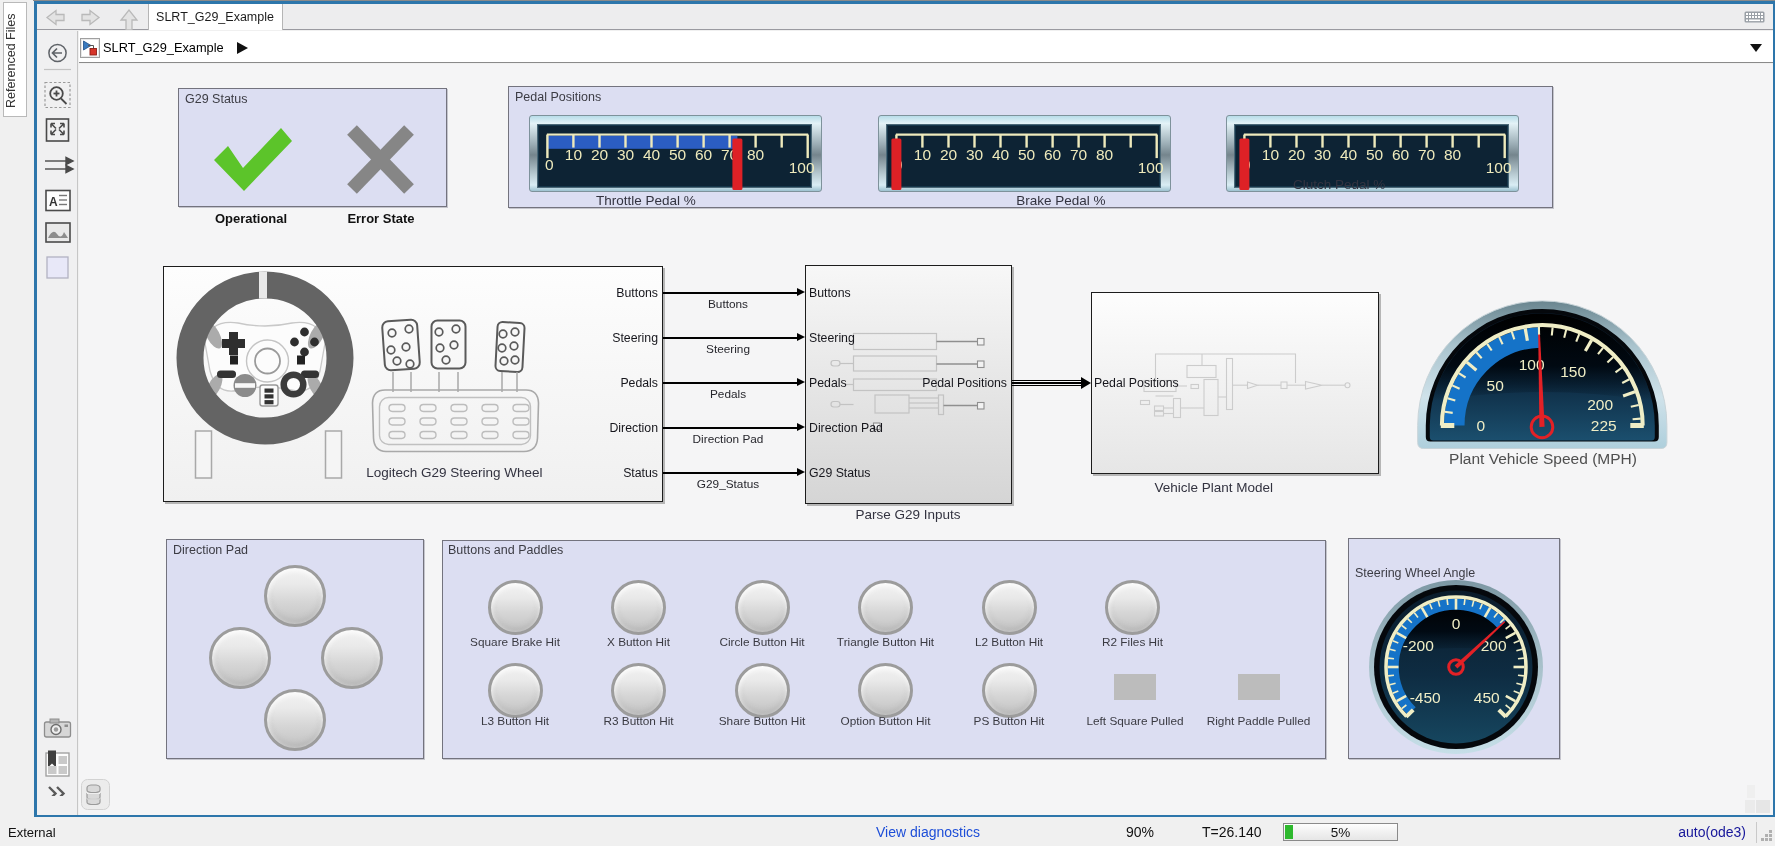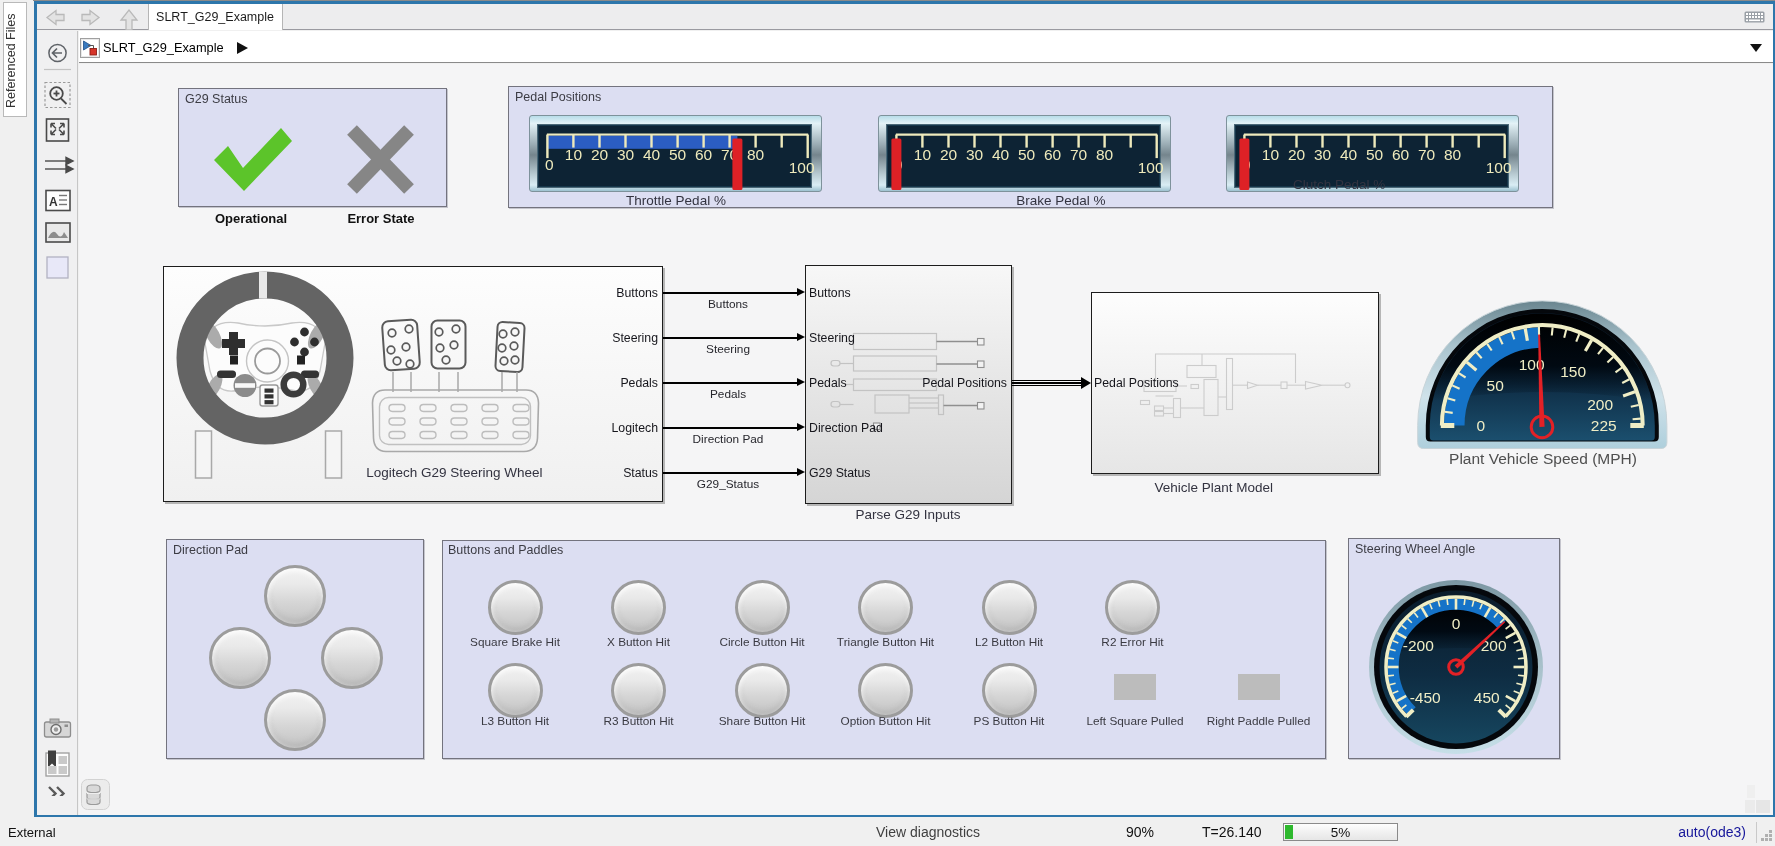--- a/index.html
+++ b/index.html
@@ -171,21 +171,21 @@
     <text x="96.5" y="44.8" font-size="15.5" fill="#eeeabc" text-anchor="middle">30</text>
     <text x="122.5" y="44.8" font-size="15.5" fill="#eeeabc" text-anchor="middle">40</text>
     <text x="148.6" y="44.8" font-size="15.5" fill="#eeeabc" text-anchor="middle">50</text>
     <text x="174.6" y="44.8" font-size="15.5" fill="#eeeabc" text-anchor="middle">60</text>
     <text x="200.6" y="44.8" font-size="15.5" fill="#eeeabc" text-anchor="middle">70</text>
     <text x="226.6" y="44.8" font-size="15.5" fill="#eeeabc" text-anchor="middle">80</text>
     <text x="20.4" y="55" font-size="15.5" fill="#eeeabc" text-anchor="middle">0</text>
     <text x="272.7" y="57.5" font-size="15.5" fill="#eeeabc" text-anchor="middle">100</text>
     <rect x="203.4" y="23.5" width="10" height="51.5" rx="1.5" fill="#de2126"></rect>
   </svg>
-<div class="cap13" style="left:596px;top:192.5px;width:160px;text-align:center">Throttle Pedal %</div>
+<div class="cap13" style="left:596px;top:192.5px;width:160px;">Throttle Pedal %</div>
 <div class="lgframe" style="left:877.5px;top:115px;width:293px;height:77px"></div>
 <div class="lgface" style="left:885.5px;top:124px;width:275px;height:63.5px"></div>
 <svg style="position:absolute;left:877.5px;top:115px" width="293" height="77" viewBox="0 0 293 77">
     <line x1="17.9" y1="19.6" x2="279.2" y2="19.6" stroke="#eeeabc" stroke-width="2.4"></line>
     <line x1="18.4" y1="19.6" x2="18.4" y2="43.1" stroke="#eeeabc" stroke-width="2.4"></line>
     <line x1="44.4" y1="19.6" x2="44.4" y2="32.6" stroke="#eeeabc" stroke-width="2.4"></line>
     <line x1="70.5" y1="19.6" x2="70.5" y2="32.6" stroke="#eeeabc" stroke-width="2.4"></line>
     <line x1="96.5" y1="19.6" x2="96.5" y2="32.6" stroke="#eeeabc" stroke-width="2.4"></line>
     <line x1="122.5" y1="19.6" x2="122.5" y2="32.6" stroke="#eeeabc" stroke-width="2.4"></line>
     <line x1="148.6" y1="19.6" x2="148.6" y2="32.6" stroke="#eeeabc" stroke-width="2.4"></line>
@@ -310,21 +310,21 @@
     <rect x="226" y="165.5" width="16" height="7" rx="3.4" fill="none" stroke="#bdbdbd" stroke-width="1.4"></rect>
     <rect x="257" y="165.5" width="16" height="7" rx="3.4" fill="none" stroke="#bdbdbd" stroke-width="1.4"></rect>
     <rect x="288" y="165.5" width="16" height="7" rx="3.4" fill="none" stroke="#bdbdbd" stroke-width="1.4"></rect>
     <rect x="319" y="165.5" width="16" height="7" rx="3.4" fill="none" stroke="#bdbdbd" stroke-width="1.4"></rect>
     <rect x="350" y="165.5" width="16" height="7" rx="3.4" fill="none" stroke="#bdbdbd" stroke-width="1.4"></rect>
   </svg>
 <div class="cap13" style="left:282.5px;top:464.5px;width:260px;text-align:right">Logitech G29 Steering Wheel</div>
 <div class="plabel" style="right:1117px;top:285.5px">Buttons</div>
 <div class="plabel" style="right:1117px;top:330.5px">Steering</div>
 <div class="plabel" style="right:1117px;top:375.5px">Pedals</div>
-<div class="plabel" style="right:1117px;top:420.5px">Logitech</div>
+<div class="plabel" style="right:1117px;top:420.5px">Direction</div>
 <div class="plabel" style="right:1117px;top:465.5px">Status</div>
 <div class="blk" style="left:804.5px;top:264.5px;width:207px;height:239.5px;background:linear-gradient(180deg,#f7f7f7,#d5d5d5)"></div>
 <svg style="position:absolute;left:804.5px;top:264.5px" width="207" height="239" viewBox="0 0 207 239">
     <g fill="none" stroke="#c3c3c3" stroke-width="1.2">
       <rect x="48.5" y="68.5" width="83" height="16"></rect>
       <rect x="48.5" y="91" width="83" height="15"></rect>
       <rect x="48.5" y="114" width="83" height="11.5"></rect>
       <rect x="70" y="130" width="34" height="18"></rect>
       <rect x="26" y="95.5" width="9" height="5.5" rx="2.7"></rect>
       <rect x="26" y="136.5" width="9" height="5.5" rx="2.7"></rect>
@@ -478,37 +478,37 @@
 <div class="btnlabel" style="left:445px;top:634.5px;width:140px">Square Brake Hit</div>
 <div class="lamp" style="left:611.0px;top:580.0px;width:55.0px;height:55.0px"></div>
 <div class="btnlabel" style="left:568.5px;top:634.5px;width:140px">X Button Hit</div>
 <div class="lamp" style="left:734.5px;top:580.0px;width:55.0px;height:55.0px"></div>
 <div class="btnlabel" style="left:692px;top:634.5px;width:140px">Circle Button Hit</div>
 <div class="lamp" style="left:858.0px;top:580.0px;width:55.0px;height:55.0px"></div>
 <div class="btnlabel" style="left:815.5px;top:634.5px;width:140px">Triangle Button Hit</div>
 <div class="lamp" style="left:981.5px;top:580.0px;width:55.0px;height:55.0px"></div>
 <div class="btnlabel" style="left:939px;top:634.5px;width:140px">L2 Button Hit</div>
 <div class="lamp" style="left:1105.0px;top:580.0px;width:55.0px;height:55.0px"></div>
-<div class="btnlabel" style="left:1062.5px;top:634.5px;width:140px">R2 Error Hit</div>
+<div class="btnlabel" style="left:1062.5px;top:634.5px;width:140px">R2 Files Hit</div>
 <div class="lamp" style="left:487.5px;top:662.5px;width:55.0px;height:55.0px"></div>
 <div class="btnlabel" style="left:445px;top:713.5px;width:140px">L3 Button Hit</div>
 <div class="lamp" style="left:611.0px;top:662.5px;width:55.0px;height:55.0px"></div>
 <div class="btnlabel" style="left:568.5px;top:713.5px;width:140px">R3 Button Hit</div>
 <div class="lamp" style="left:734.5px;top:662.5px;width:55.0px;height:55.0px"></div>
 <div class="btnlabel" style="left:692px;top:713.5px;width:140px">Share Button Hit</div>
 <div class="lamp" style="left:858.0px;top:662.5px;width:55.0px;height:55.0px"></div>
 <div class="btnlabel" style="left:815.5px;top:713.5px;width:140px">Option Button Hit</div>
 <div class="lamp" style="left:981.5px;top:662.5px;width:55.0px;height:55.0px"></div>
 <div class="btnlabel" style="left:939px;top:713.5px;width:140px">PS Button Hit</div>
 <div class="abs" style="left:1114px;top:674px;width:42px;height:26px;background:#bcbcbc"></div>
 <div class="abs" style="left:1238px;top:674px;width:42px;height:26px;background:#bcbcbc"></div>
 <div class="btnlabel" style="left:1065px;top:713.5px;width:140px">Left Square Pulled</div>
 <div class="btnlabel" style="left:1188.5px;top:713.5px;width:140px">Right Paddle Pulled</div>
 <div class="panel" style="left:1348px;top:538px;width:211.5px;height:220.5px"></div>
-<div class="ptitle" style="left:1355px;top:542px">Steering Wheel Angle</div>
+<div class="ptitle" style="left:1355px;top:566px">Steering Wheel Angle</div>
 <svg style="position:absolute;left:1368px;top:579px" width="176" height="176" viewBox="0 0 176 176">
     <defs>
 <linearGradient id="rimg2" x1="0" y1="0" x2="0" y2="1">
 <stop offset="0" stop-color="#7c97a3"></stop>
         <stop offset="0.45" stop-color="#a5bec8"></stop>
 <stop offset="1" stop-color="#c6dfe8"></stop>
 </linearGradient>
 <linearGradient id="faceg2" x1="0" y1="0" x2="0" y2="1">
 <stop offset="0" stop-color="#0a1b2a"></stop>
         <stop offset="0.55" stop-color="#0e2c42"></stop>
@@ -569,21 +569,21 @@
     <text x="125.7" y="71.8" font-size="15.5" fill="#f0eec6" text-anchor="middle">200</text>
     <text x="118.8" y="124.3" font-size="15.5" fill="#f0eec6" text-anchor="middle">450</text>
     <polygon points="89.4,89.5 137.1,43.2 136.2,42.1 86.6,86.5" fill="#e32126"></polygon>
     <circle cx="88" cy="88" r="7.3" fill="none" stroke="#e32126" stroke-width="3"></circle>
   </svg>
 <div class="abs" style="left:1744.5px;top:799.5px;width:10px;height:13px;background:#ebebeb"></div>
 <div class="abs" style="left:1756px;top:799.5px;width:14px;height:13px;background:#e6e6e6"></div>
 <div class="abs" style="left:1747px;top:785px;width:8px;height:13px;background:#efefef"></div>
 <div class="abs" style="left:0;top:817px;width:1775px;height:29px;background:#f0f0f0"></div>
 <div class="abs" style="left:8px;top:825px;font-size:13px;color:#111">External</div>
-<div class="abs" style="left:876px;top:824px;font-size:14px;color:#404040">View diagnostics</div>
+<div class="abs" style="left:876px;top:824px;font-size:14px;color:#1d4ed8">View diagnostics</div>
 <div class="abs" style="left:1126px;top:824px;font-size:14px;color:#111">90%</div>
 <div class="abs" style="left:1202px;top:824px;font-size:14px;color:#111">T=26.140</div>
 <div class="abs" style="left:1283px;top:822.5px;width:115px;height:18px;background:linear-gradient(180deg,#fdfdfd,#e6e6e6);border:1px solid #8a8a8a"></div>
 <div class="abs" style="left:1285px;top:824.5px;width:8px;height:14px;background:#2db82d"></div>
 <div class="abs" style="left:1283px;top:825px;width:115px;text-align:center;font-size:13.5px;color:#111">5%</div>
 <div class="abs" style="left:1666px;top:824px;width:80px;text-align:right;font-size:14px;color:#16169a">auto(ode3)</div>
 <div class="abs" style="left:1755.5px;top:822px;width:1px;height:21px;background:#c9c9c9"></div>
 <svg class="abs" style="left:1761px;top:830px" width="12" height="12" viewBox="0 0 12 12">
     <rect x="8" y="0" width="3" height="3" fill="#b0b0b0"></rect>
     <rect x="4" y="4" width="3" height="3" fill="#b0b0b0"></rect>

